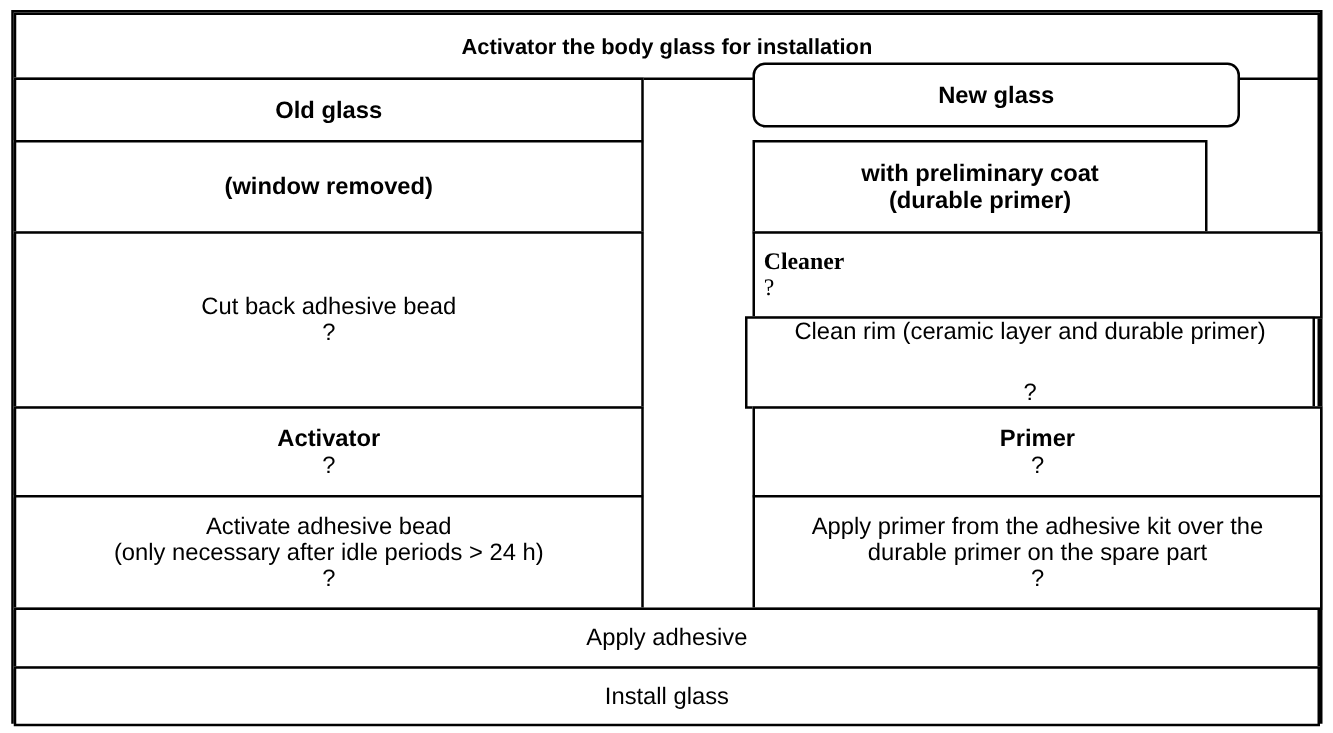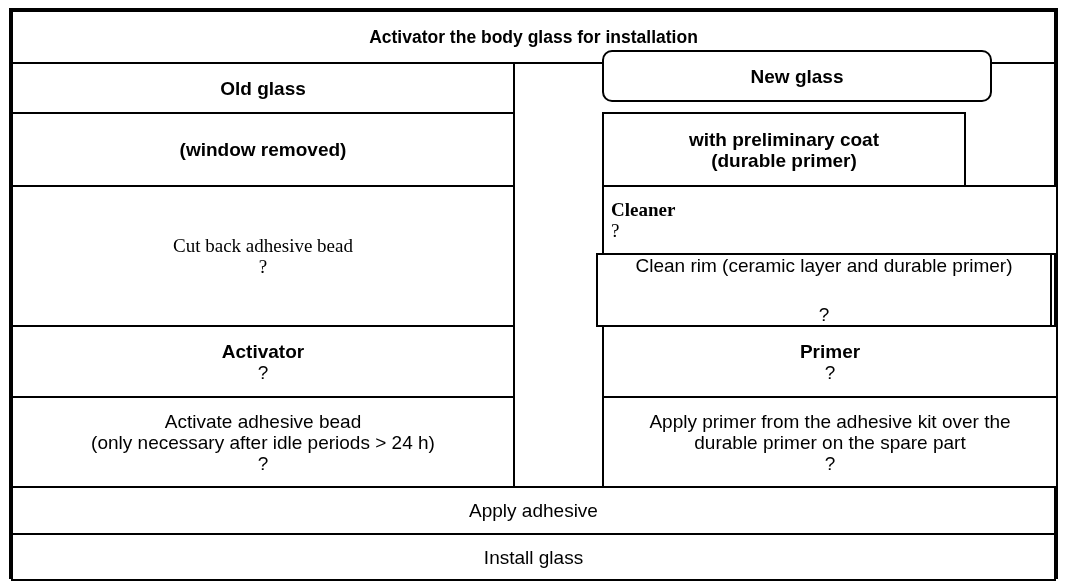--- a/index.html
+++ b/index.html
@@ -63,21 +63,21 @@
     font-size: 17.5px;
     font-weight: bold;
   }
 
   
   #row-title      { left: -2px; top: -2px;  width: 1045px; height: 54px; }
 
   
   #cell-old-glass        { left: -2px; top: 50px;  width: 504px; height: 52px; }
   #cell-window-removed   { left: -2px; top: 100px; width: 504px; height: 75px; }
-  #cell-cut-back         { left: -2px; top: 173px; width: 504px; height: 142px; font-family: Liberation Serif, serif; }
+  #cell-cut-back         { left: -2px; top: 173px; width: 504px; height: 142px; }
   #cell-activator        { left: -2px; top: 313px; width: 504px; height: 73px; }
   #cell-activate-bead    { left: -2px; top: 384px; width: 504px; height: 92px; }
 
   
   #cell-new-glass        { left: 589px; top: 38px;  width: 390px; height: 52px; border-radius: 10px; }
   #cell-prelim-coat      { left: 589px; top: 100px; width: 364px; height: 75px; }
   #cell-cleaner          { left: 589px; top: 173px; width: 456px; height: 70px; }
   #cell-clean-rim        { left: 583px; top: 241px; width: 456px; height: 74px; justify-content: space-between; }
   #cell-primer           { left: 589px; top: 313px; width: 456px; height: 73px; }
   #cell-apply-primer     { left: 589px; top: 384px; width: 456px; height: 92px; }

